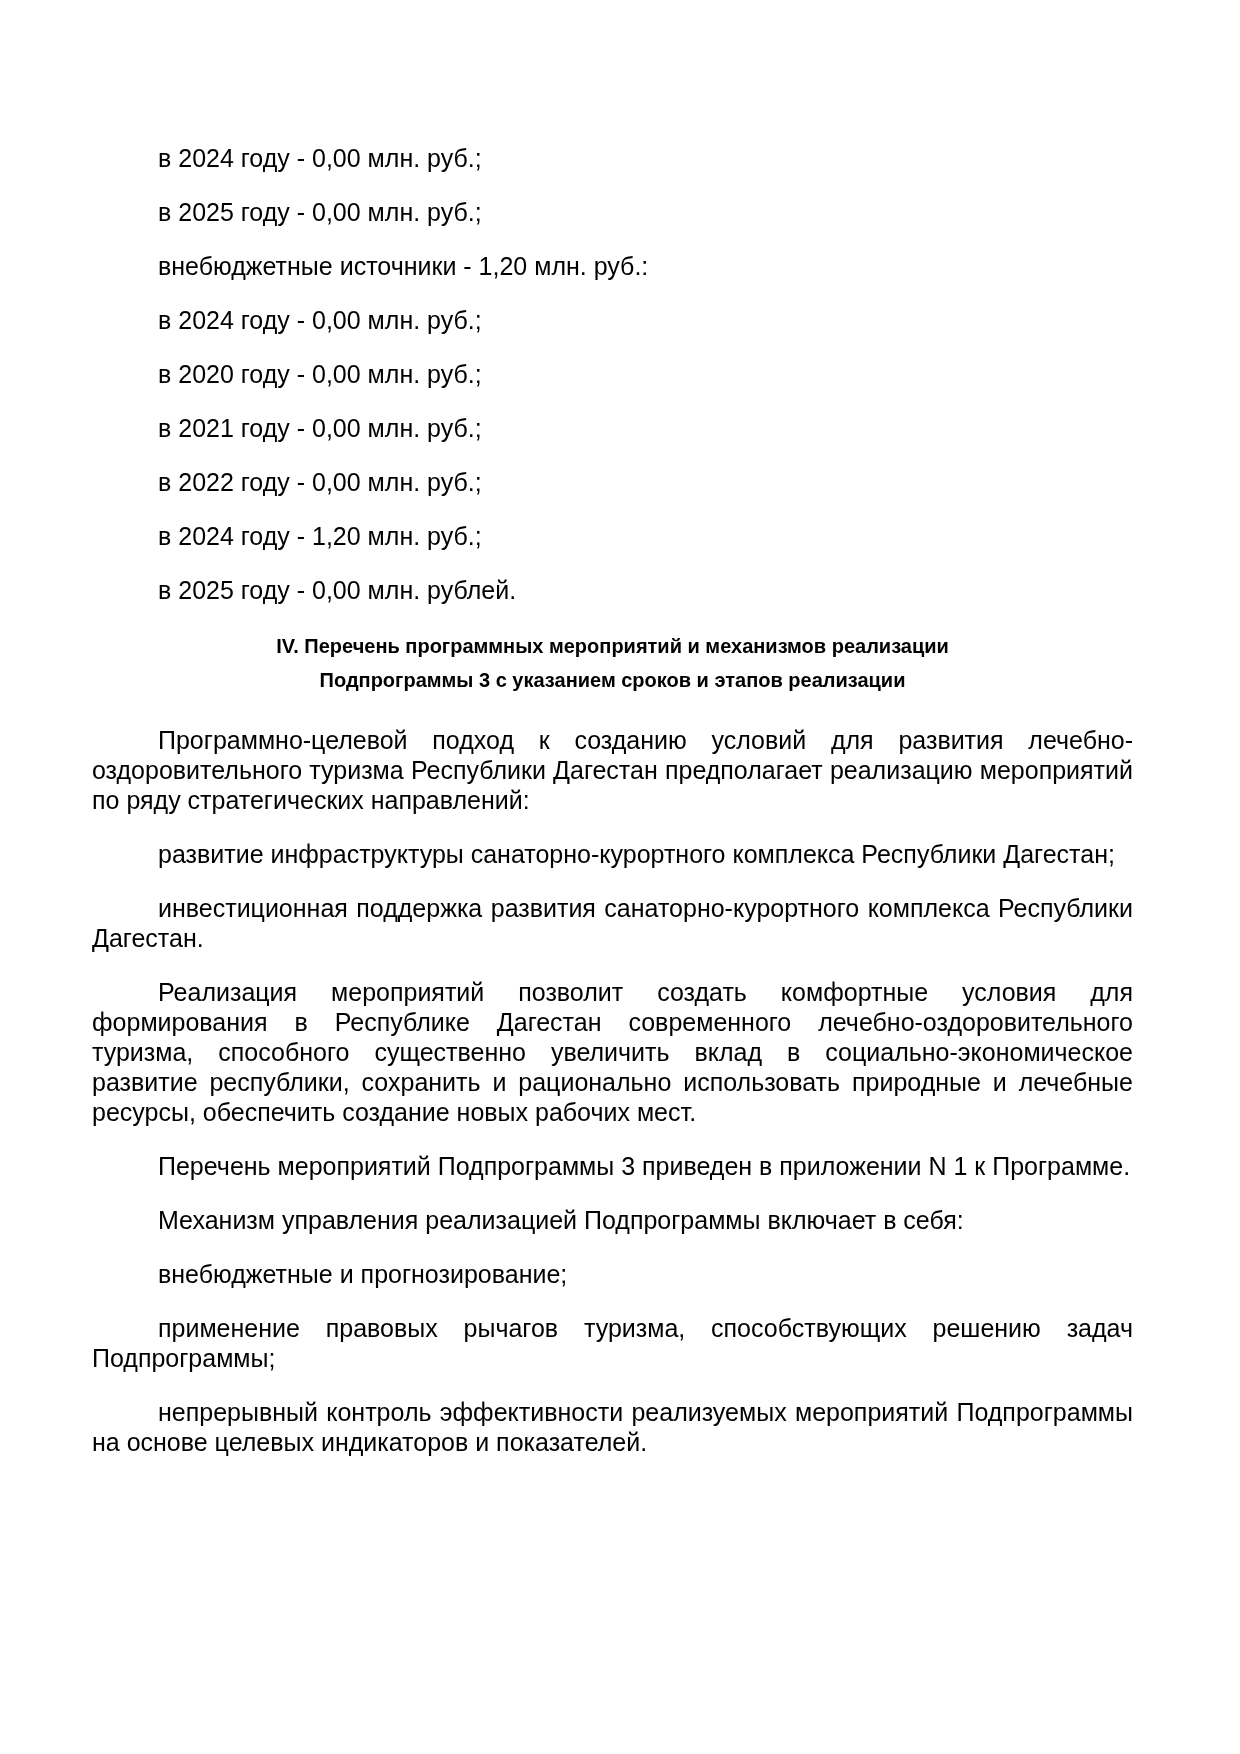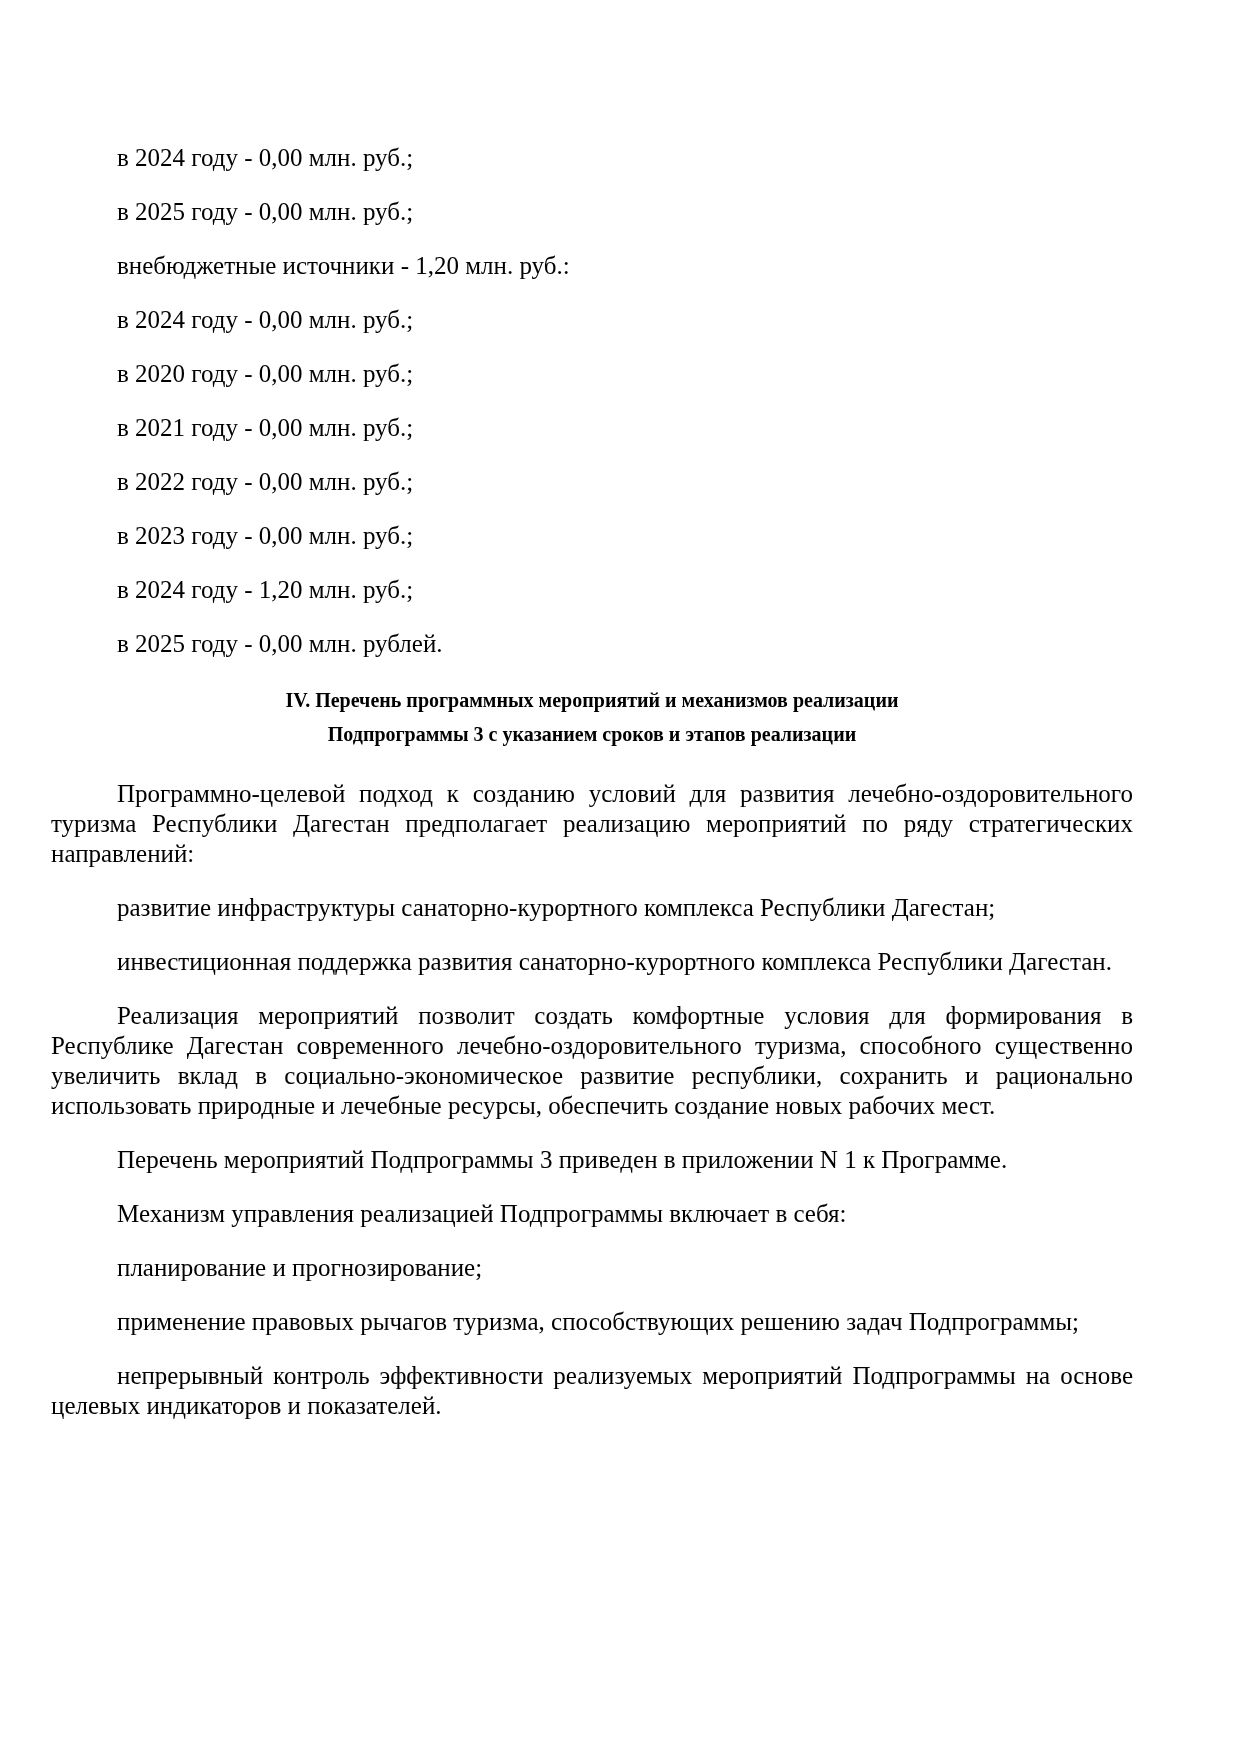--- a/index.html
+++ b/index.html
@@ -3,24 +3,24 @@
 <meta charset="utf-8">
 <style>
   * { margin: 0; padding: 0; box-sizing: border-box; }
   html, body { background: #ffffff; }
   .page {
     position: relative;
     width: 1240px;
     height: 1754px;
     background: #ffffff;
     color: #000000;
-    font-family: Liberation Serif, serif;
+    font-family: Liberation Sans, sans-serif;
     font-size: 25px;
     line-height: 30px;
-    padding: 143px 107px 0 51px;
+    padding: 143px 107px 0 92px;
     overflow: hidden;
   }
   .page p {
     margin: 0 0 24px 0;
     text-indent: 66px;
     text-align: justify;
   }
   .section-heading {
     font-weight: bold;
     font-size: 20px;
@@ -35,32 +35,31 @@
 
 <div class="page">
 
   <p>в 2024 году - 0,00 млн. руб.;</p>
   <p>в 2025 году - 0,00 млн. руб.;</p>
   <p>внебюджетные источники - 1,20 млн. руб.:</p>
   <p>в 2024 году - 0,00 млн. руб.;</p>
   <p>в 2020 году - 0,00 млн. руб.;</p>
   <p>в 2021 году - 0,00 млн. руб.;</p>
   <p>в 2022 году - 0,00 млн. руб.;</p>
-  <p>в 2023 году - 0,00 млн. руб.;</p>
   <p>в 2024 году - 1,20 млн. руб.;</p>
   <p>в 2025 году - 0,00 млн. рублей.</p>
 
   <h1 class="section-heading">
     <span>IV. Перечень программных мероприятий и механизмов реализации</span>
     <span>Подпрограммы 3 с указанием сроков и этапов реализации</span>
   </h1>
 
   <p>Программно-целевой подход к созданию условий для развития лечебно-оздоровительного туризма Республики Дагестан предполагает реализацию мероприятий по ряду стратегических направлений:</p>
   <p>развитие инфраструктуры санаторно-курортного комплекса Республики Дагестан;</p>
   <p>инвестиционная поддержка развития санаторно-курортного комплекса Республики Дагестан.</p>
   <p>Реализация мероприятий позволит создать комфортные условия для формирования в Республике Дагестан современного лечебно-оздоровительного туризма, способного существенно увеличить вклад в социально-экономическое развитие республики, сохранить и рационально использовать природные и лечебные ресурсы, обеспечить создание новых рабочих мест.</p>
   <p>Перечень мероприятий Подпрограммы 3 приведен в приложении N 1 к Программе.</p>
   <p>Механизм управления реализацией Подпрограммы включает в себя:</p>
-  <p>планирование и прогнозирование;</p>
+  <p>внебюджетные и прогнозирование;</p>
   <p>применение правовых рычагов туризма, способствующих решению задач Подпрограммы;</p>
   <p>непрерывный контроль эффективности реализуемых мероприятий Подпрограммы на основе целевых индикаторов и показателей.</p>
 
 </div>
 
 </body></html>

